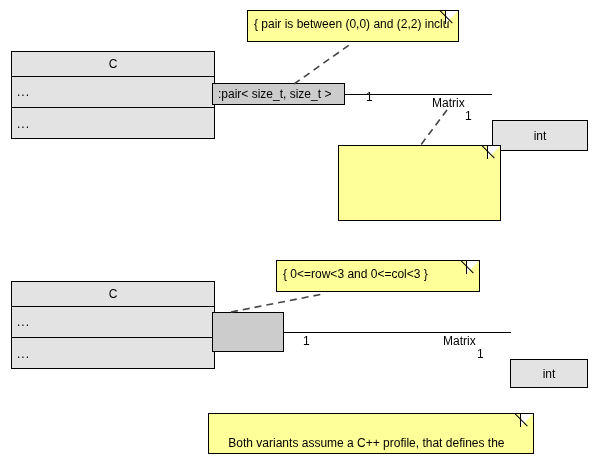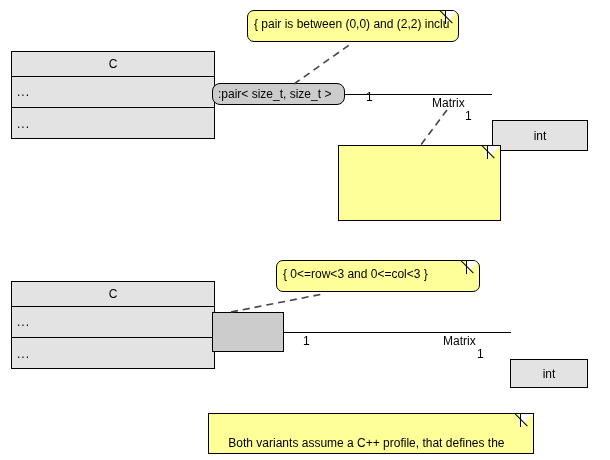--- a/index.html
+++ b/index.html
@@ -100,21 +100,21 @@
     position: absolute;
     box-sizing: border-box;
     background: #ffff99;
     border: 1px solid #000000;
     font-size: 12px;
     line-height: 16px;
     padding: 5px 6px 4px 6px;
     overflow: hidden;
     white-space: pre-wrap;
   }
-  .note.clip { white-space: nowrap; border-radius: 7px; }
+  .note.clip { white-space: nowrap; }
   .note-fold {
     position: absolute;
     width: 0; height: 0;
     border-left: 13px solid #ffffff;
     border-bottom: 13px solid transparent;
     pointer-events: none;
   }
   .note-fold-line {
     position: absolute;
     width: 18px;
@@ -170,21 +170,21 @@
     <div class="class-compartment attrs">
       <span>...</span>
     </div>
     <div class="class-compartment attrs last">
       <span>...</span>
     </div>
   </div>
 
   <div class="solid-line" style="left:344px; top:94px; width:148px; height:1px;"></div>
 
-  <div class="prop-box" style="left:212px; top:83px; width:133px; height:22px;border-radius:8px;">
+  <div class="prop-box" style="left:212px; top:83px; width:133px; height:22px;">
     <span>:pair&lt; size_t, size_t &gt;</span>
   </div>
 
   <div class="label" style="left:366px; top:90px;">
     <span>1</span>
   </div>
   <div class="label" style="left:432px; top:96px;">
     <span>Matrix</span>
   </div>
   <div class="label" style="left:465px; top:109px;">

